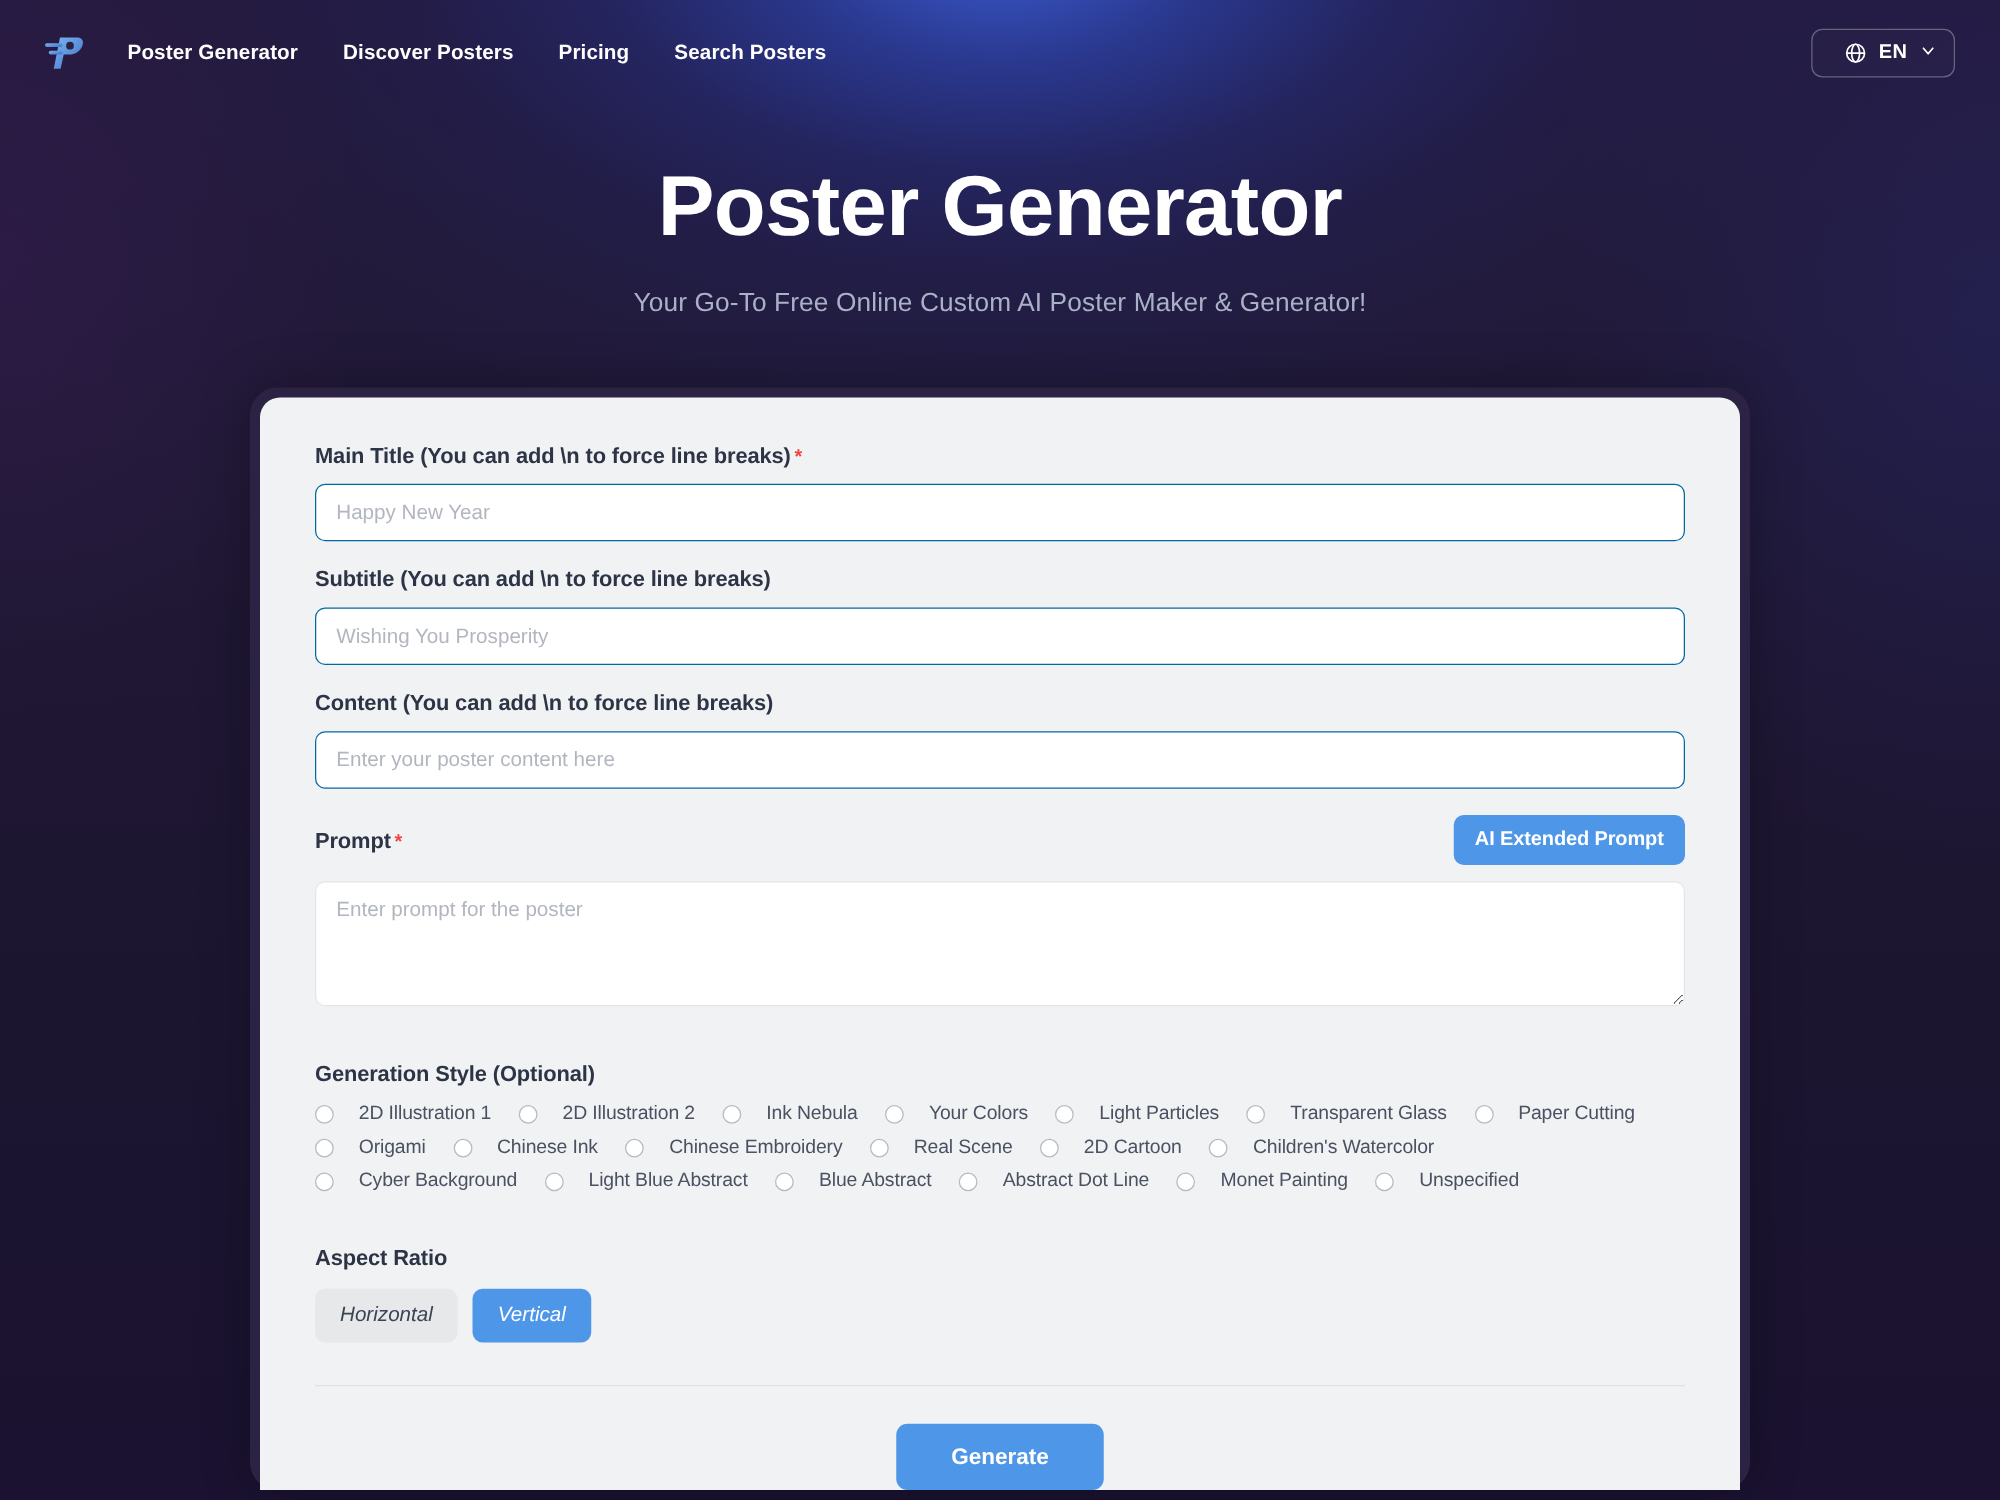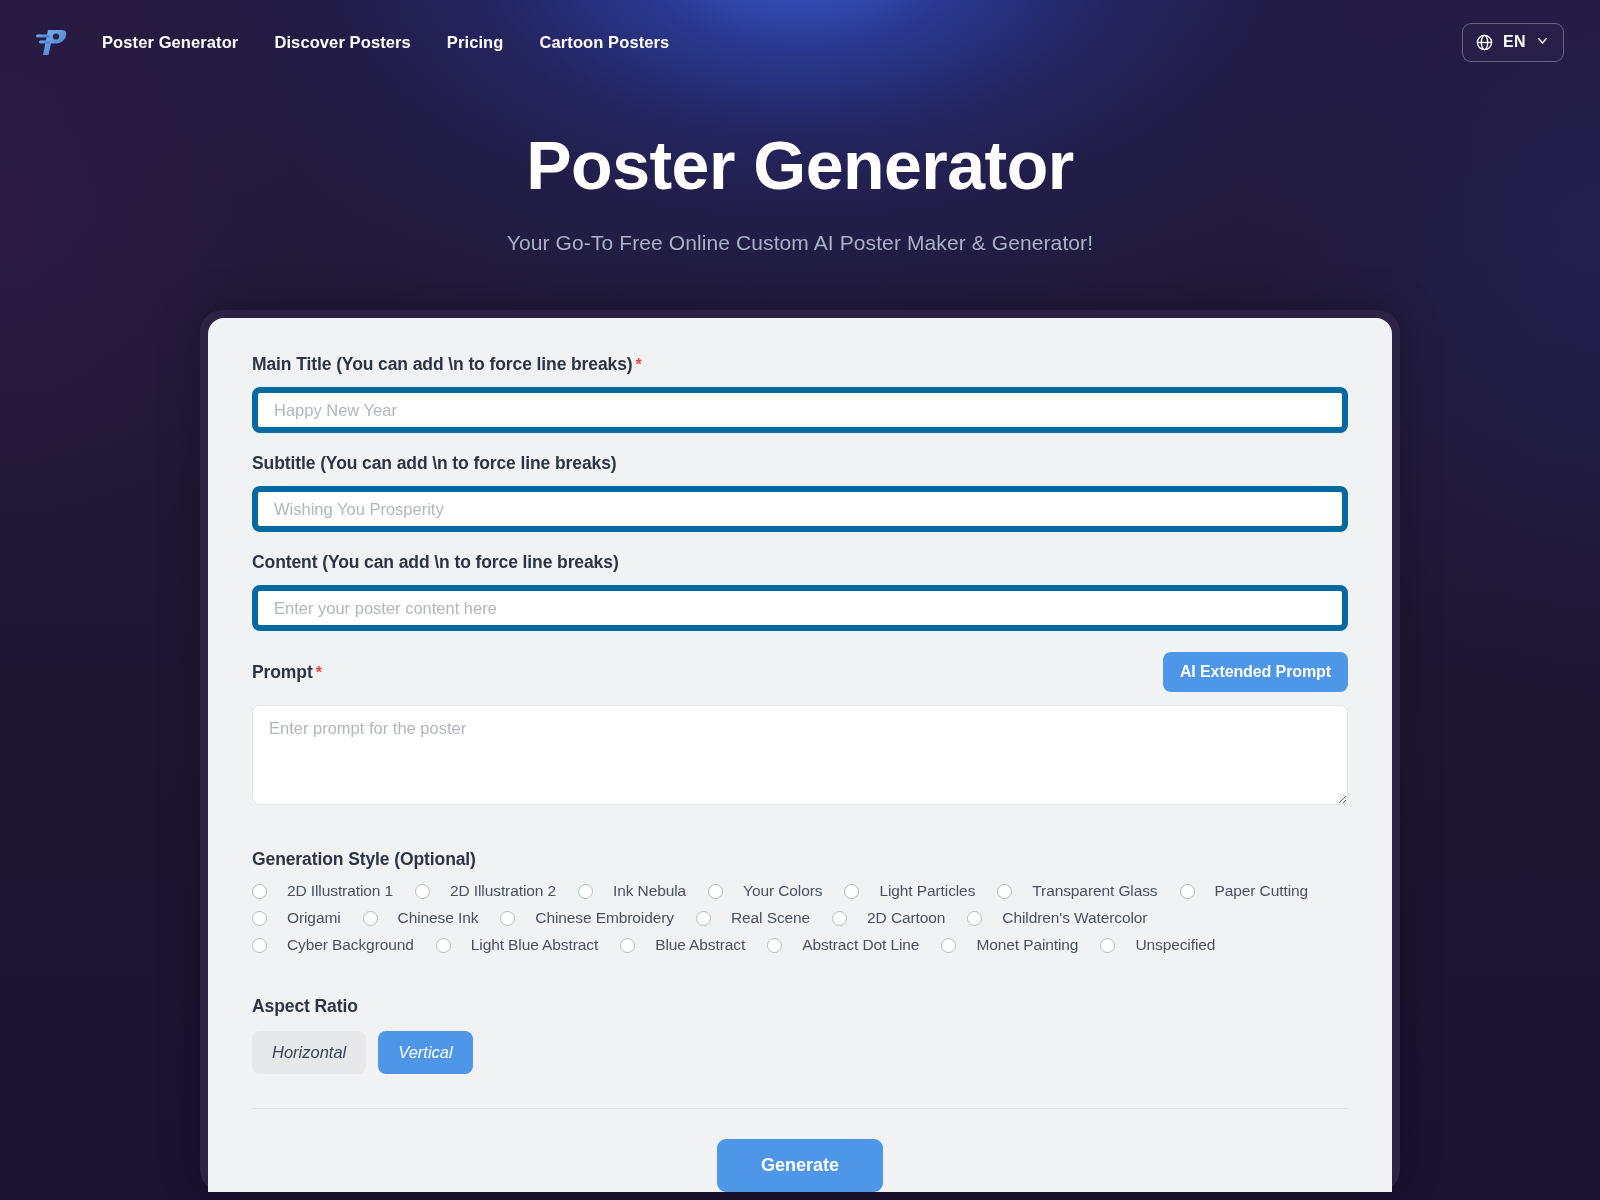--- a/index.html
+++ b/index.html
@@ -82,21 +82,21 @@
     text-decoration: none;
   }
 
   .nav-spacer { flex: 1 1 auto; }
 
   .lang-button {
     display: flex;
     gap: 9px;
     border: 1px solid rgba(255,255,255,0.30);
     border-radius: 9px;
-    padding: 9px 13px 9px 12px;
+    padding: 9px 13px 9px 25px;
     color: #ffffff;
     background: rgba(255,255,255,0.015);
     cursor: pointer;
   }
   .lang-code {
     font-size: 16px;
     font-weight: 700;
     letter-spacing: 0.4px;
   }
 
@@ -157,21 +157,21 @@
     color: #ef4444;
     font-size: 16px;
     font-weight: 700;
     margin-left: 3px;
   }
 
   .text-input {
     display: block;
     width: 100%;
     height: 46px;
-    border: 6px solid #0369a1;
+    border: 1px solid #0369a1;
     border-radius: 8px;
     background: #ffffff;
     padding: 0 16px;
     font-family: "Liberation Sans", sans-serif;
     font-size: 16.5px;
     color: #30384a;
     outline: none;
   }
   .text-input::placeholder { color: #b2b6bf; }
 
@@ -311,21 +311,21 @@
         <rect x="6" y="12.5" width="14" height="3" rx="1.5" fill="url(#lgp)"></rect>
         <rect x="9" y="18.5" width="11" height="3" rx="1.5" fill="url(#lgp)"></rect>
         <circle cx="26" cy="14.5" r="3.1" fill="#2c2243"></circle>
       </svg>
     </div>
 
     <div class="nav-links">
       <a class="nav-link">Poster Generator</a>
       <a class="nav-link">Discover Posters</a>
       <a class="nav-link">Pricing</a>
-      <a class="nav-link">Cartoon Posters</a>
+      <a class="nav-link">Search Posters</a>
     </div>
 
     <div class="nav-spacer"></div>
 
     <div class="lang-button">
       <svg width="19" height="19" viewBox="0 0 24 24" fill="none" stroke="#ffffff" stroke-width="1.7">
         <circle cx="12" cy="12" r="9"></circle>
         <ellipse cx="12" cy="12" rx="4" ry="9"></ellipse>
         <line x1="3" y1="12" x2="21" y2="12"></line>
       </svg>

